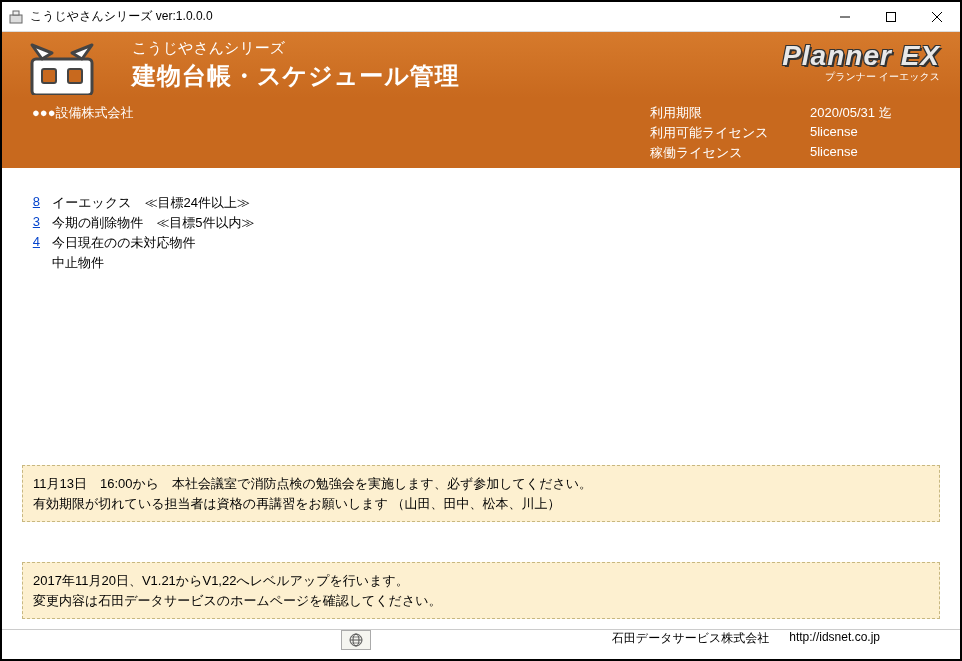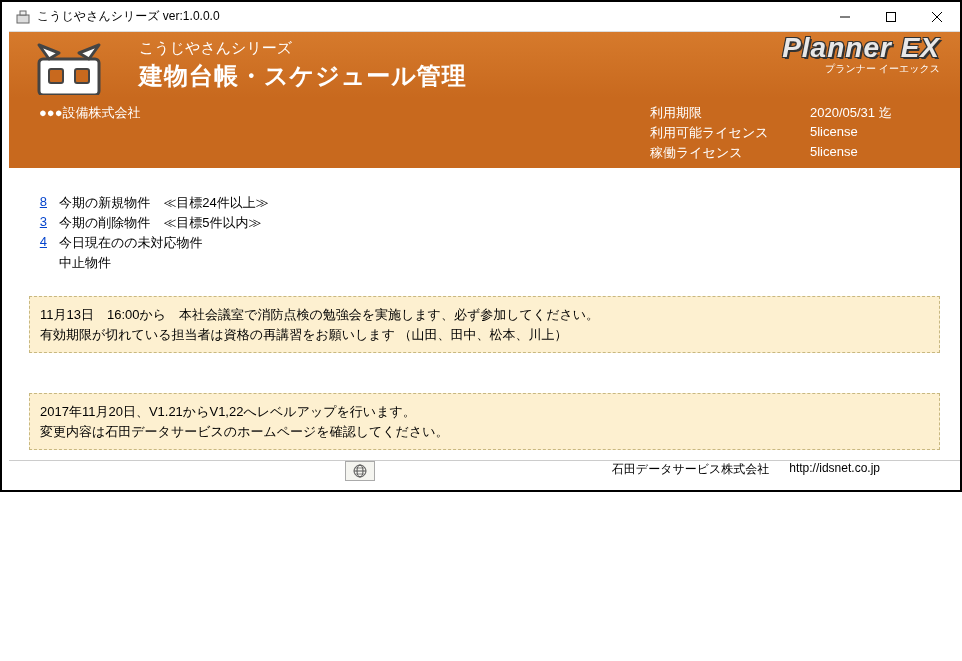--- a/index.html
+++ b/index.html
@@ -7,24 +7,23 @@
       font-family: "MS PGothic", "Meiryo", sans-serif;
       font-size: 13px;
       background: #fff;
       width: 962px;
       height: 661px;
       overflow: hidden;
     }
     .outer-border {
       border: 2px solid #000;
       width: 962px;
-      height: 492px;
+      height: 661px;
       display: flex;
       flex-direction: column;
-      padding-left: 7px;
     }
     .titlebar {
       height: 30px;
       background: #fff;
       display: flex;
       align-items: center;
       padding: 0 0 0 6px;
       border-bottom: 1px solid #ddd;
     }
     .titlebar .icon {
@@ -63,21 +62,21 @@
     .header-text {
       margin-left: 20px;
       color: #fff;
     }
     .series-name { font-size: 15px; color: #fff; margin-bottom: 2px; }
     .app-name { font-size: 24px; font-weight: bold; letter-spacing: 1px; }
 
     .logo-right {
       position: absolute;
       right: 20px;
-      top: 0;
+      top: 8px;
       text-align: right;
     }
     .logo-main {
       font-size: 28px;
       font-weight: 900;
       font-style: italic;
       letter-spacing: 1px;
       color: #e8e8e8;
       text-shadow: 2px 2px 0 #333, -1px -1px 0 #333, 1px -1px 0 #333, -1px 1px 0 #333;
     }
@@ -245,21 +244,21 @@
       <div>稼働ライセンス</div>
       <div>5license</div>
     </div>
   </div>
 
   <div class="main-area">
 
     <div class="announcements">
       <div class="ann-row">
         <span class="ann-num">8</span>
-        <span class="ann-text">今期の新規物件　≪目標24件以上≫</span>
+        <span class="ann-text">イーエックス　≪目標24件以上≫</span>
       </div>
       <div class="ann-row">
         <span class="ann-num">3</span>
         <span class="ann-text">今期の削除物件　≪目標5件以内≫</span>
       </div>
       <div class="ann-row">
         <span class="ann-num">4</span>
         <span class="ann-text">今日現在のの未対応物件</span>
       </div>
       <div class="ann-row">

